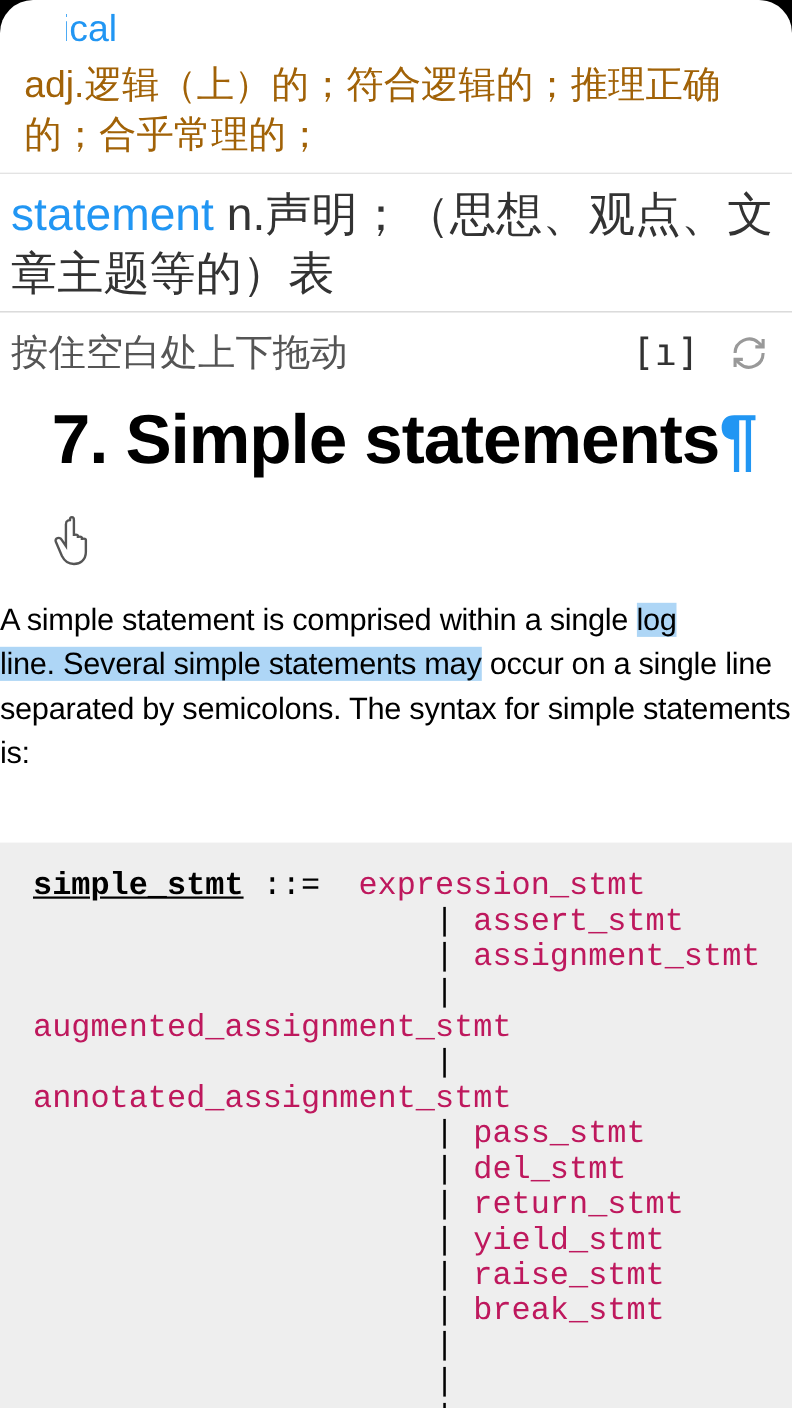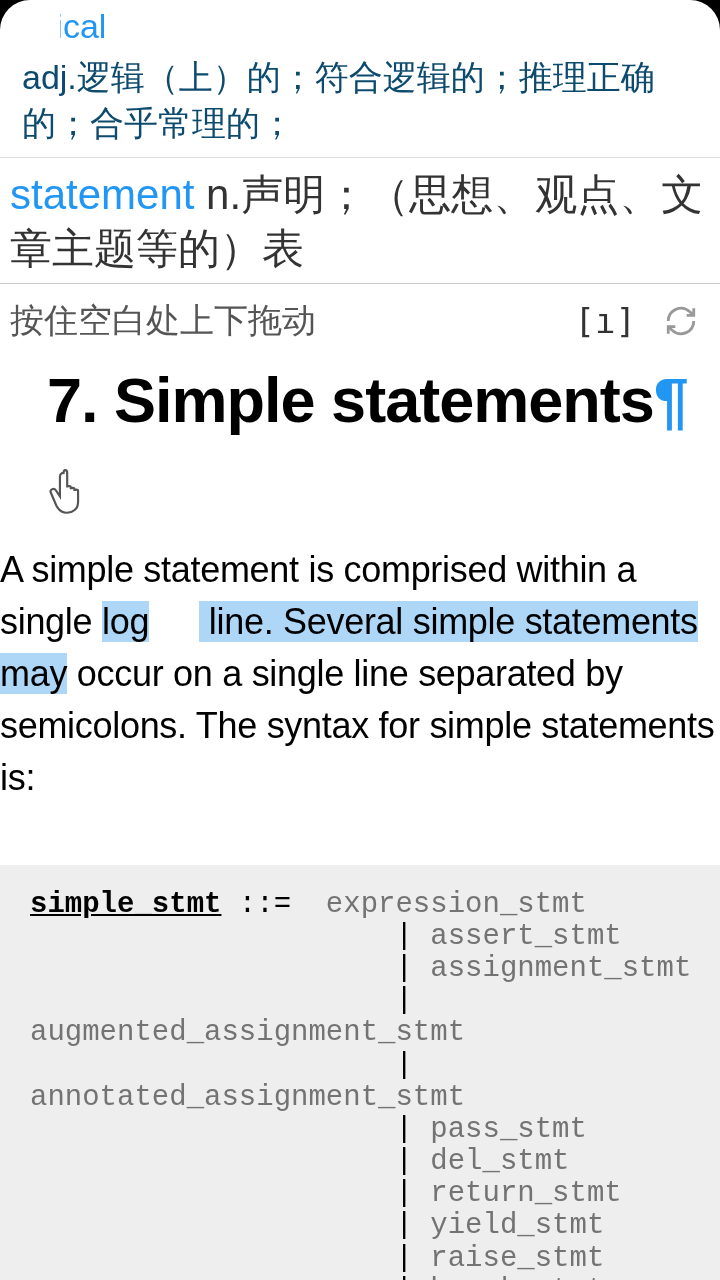--- a/index.html
+++ b/index.html
@@ -14,21 +14,21 @@
   .dict-section {
     padding: 6px 10px 10px 10px;
     border-bottom: 1px solid #ddd;
   }
   .dict-word {
     color: #2196F3;
     font-size: 34px;
     line-height: 1.2;
   }
   .dict-def {
-    color: #0c4a6e;
+    color: #a16207;
     font-size: 34px;
     line-height: 1.35;
     padding-left: 12px;
     padding-top: 8px;
   }
   .dict-section2 {
     padding: 10px 10px 6px 10px;
     border-bottom: 1px solid #ccc;
     font-size: 42px;
     line-height: 1.3;
@@ -66,21 +66,21 @@
     padding: 10px 0 0 0;
     line-height: 1.3;
     letter-spacing: -1px;
     margin-left: 47px;
   }
   .pilcrow {
     color: #2196F3;
     font-weight: bold;
   }
   .paragraph {
-    font-size: 36px;
+    font-size: 28px;
     line-height: 1.45;
     color: #000;
     padding: 102px 0 0 0;
     letter-spacing: -0.3px;
   }
   .highlight {
     background: #aed6f6;
   }
   .cursor-hand {
     position: absolute;
@@ -97,21 +97,21 @@
     background: #eeeeee;
     margin-top: 60px;
     padding: 24px 30px 0 30px;
     font-family: "Courier New", monospace;
     font-size: 29px;
     line-height: 1.11;
     white-space: pre;
     color: #000;
   }
   .code-kw { font-weight: bold; text-decoration: underline; }
-  .code-link { color: #737373; }
+  .code-link { color: #be185d; }
 </style>
 </head>
 <body>
 
 <div style="position:absolute;top:-30px;left:-30px;width:60px;height:60px;background:#000;border-radius:50%;z-index:100;"></div>
 <div style="position:absolute;top:-30px;right:-30px;width:60px;height:60px;background:#000;border-radius:50%;z-index:100;"></div>
 <div style="position:absolute;top:0;left:0;width:30px;height:30px;background:#000;z-index:99;"></div>
 <div style="position:absolute;top:0;right:0;width:30px;height:30px;background:#000;z-index:99;"></div>
 <div style="position:absolute;top:0;left:0;width:60px;height:60px;background:#fff;border-top-left-radius:30px;z-index:100;"></div>
 <div style="position:absolute;top:0;right:0;width:60px;height:60px;background:#fff;border-top-right-radius:30px;z-index:100;"></div>

